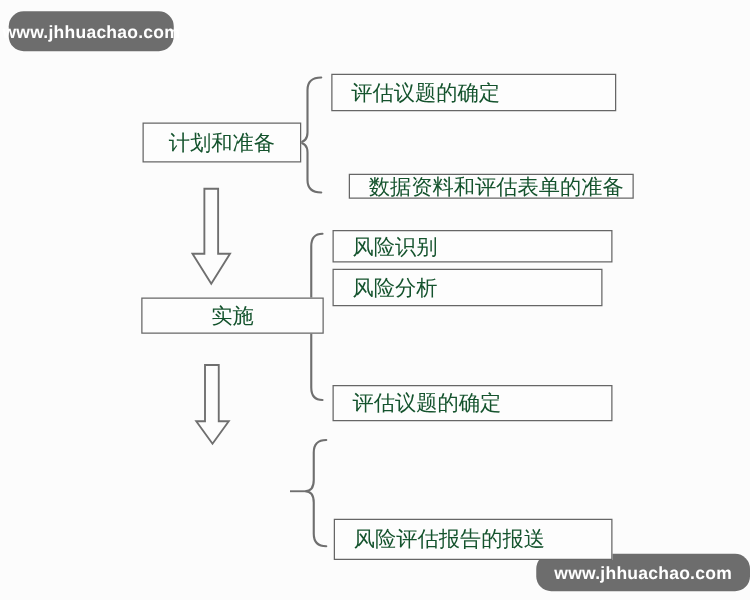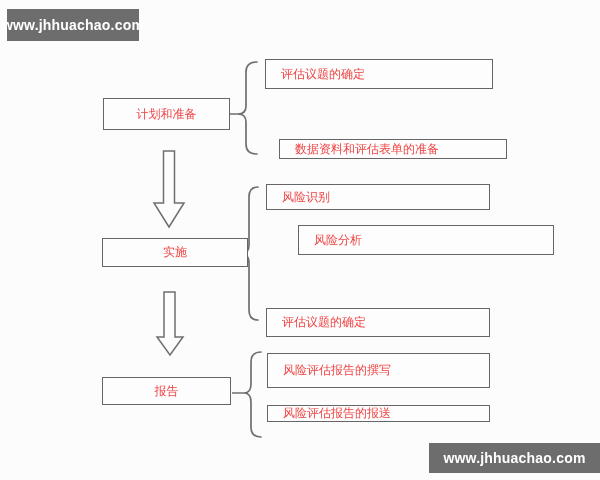--- a/index.html
+++ b/index.html
@@ -12,35 +12,36 @@
   }
   .banner{
     position:absolute;
     background:#6d6d6d;
     color:#ffffff;
     font-family:"Liberation Sans","DejaVu Sans",sans-serif;
     font-weight:700;
     font-size:14px;
     display:flex;align-items:center;justify-content:center;
     letter-spacing:.2px;
+    border-radius:12px;
   }
   .banner-top{left:7px;top:9px;width:132px;height:32px;}
   .banner-bottom{left:429px;top:443px;width:171px;height:30px;}
   .overlay{position:absolute;left:0;top:0;width:600px;height:480px;pointer-events:none;}
   .box{
     position:absolute;
     box-sizing:border-box;
     border:1.5px solid #666666;
     background:#fdfdfd;
-    color:#ef4444;
-    font-size:12px;
+    color:#14532d;
+    font-size:17px;
     display:flex;align-items:center;
     white-space:nowrap;
   }
-  .stage{justify-content:center;}
+  .stage{justify-content:center;margin-left:11px;}
   .step{padding-left:15px;justify-content:flex-start;}
 </style>
 </head>
 <body>
 
 <div class="page">
 
   <div class="banner banner-top">www.jhhuachao.com</div>
   <div class="banner banner-bottom">www.jhhuachao.com</div>
 
@@ -53,25 +54,23 @@
     <line x1="233" y1="254" x2="241" y2="254" stroke="#6f6f6f" stroke-width="1.5"></line>
     <line x1="232" y1="393" x2="244" y2="393" stroke="#6f6f6f" stroke-width="1.5"></line>
 
     <path fill="none" stroke="#6f6f6f" stroke-width="1.7" stroke-linecap="round" d="M 257,62 Q 246,62 246,72 L 246,106 Q 246,114 238,114 Q 246,114 246,122 L 246,144 Q 246,154 257,154"></path>
     <path fill="none" stroke="#6f6f6f" stroke-width="1.7" stroke-linecap="round" d="M 258,187 Q 249,187 249,197 L 249,245 Q 249,254 241,254 Q 249,254 249,263 L 249,310 Q 249,320 258,320"></path>
     <path fill="none" stroke="#6f6f6f" stroke-width="1.7" stroke-linecap="round" d="M 261,352 Q 251,352 251,362 L 251,384 Q 251,393 244,393 Q 251,393 251,402 L 251,427 Q 251,437 261,437"></path>
   </svg>
 
   <div class="box stage" style="left:103px;top:98px;width:127px;height:32px;">计划和准备</div>
   <div class="box stage" style="left:102px;top:238px;width:146px;height:29px;">实施</div>
-  <div class="box stage" style="left:102px;top:377px;width:129px;height:28px;">报告</div>
 
   <div class="box step" style="left:265px;top:59px;width:228px;height:30px;">评估议题的确定</div>
   <div class="box step" style="left:279px;top:139px;width:228px;height:20px;">数据资料和评估表单的准备</div>
 
   <div class="box step" style="left:266px;top:184px;width:224px;height:26px;">风险识别</div>
-  <div class="box step" style="left:266px;top:225px;width:256px;height:30px;margin-left:32px;">风险分析</div>
+  <div class="box step" style="left:266px;top:215px;width:216px;height:30px;">风险分析</div>
   <div class="box step" style="left:266px;top:308px;width:224px;height:29px;">评估议题的确定</div>
 
-  <div class="box step" style="left:267px;top:353px;width:223px;height:35px;">风险评估报告的撰写</div>
-  <div class="box step" style="left:267px;top:405px;width:223px;height:17px;">风险评估报告的报送</div>
+  <div class="box step" style="left:267px;top:415px;width:223px;height:33px;">风险评估报告的报送</div>
 
 </div>
 
 </body></html>

